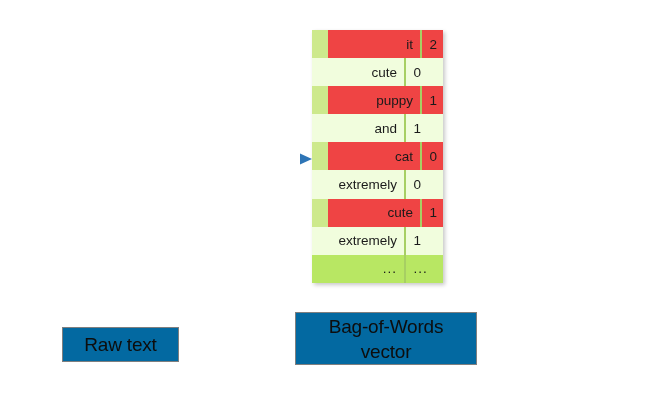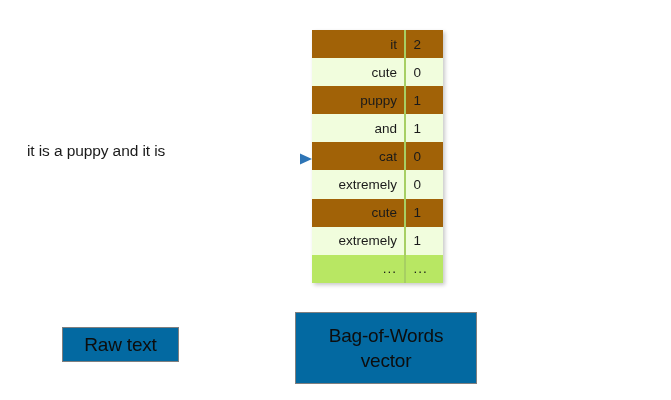--- a/index.html
+++ b/index.html
@@ -54,21 +54,21 @@
     border-collapse: collapse;
     box-shadow: 2px 2px 4px rgba(0,0,0,0.22);
     background: #cde98c;
   }
   #bow-table .row {
     display: flex;
     height: 28.1px;
     align-items: center;
     box-sizing: border-box;
   }
-  #bow-table .row.dark  { background: #a16207; }
+  #bow-table .row.dark  { background: #ef4444; margin-left: 16px; }
   #bow-table .row.light { background: #f1fddd; }
   #bow-table .row.last  { background: #b8e763; }
   #bow-table .cell-word {
     width: 92px;
     box-sizing: border-box;
     text-align: right;
     padding-right: 7px;
     font-size: 13.5px;
     color: #1a1a1a;
     white-space: nowrap;
@@ -109,31 +109,30 @@
   #caption-raw-text {
     left: 62px;
     top: 327px;
     width: 117px;
     height: 35px;
   }
   #caption-bow {
     left: 295px;
     top: 312px;
     width: 182px;
-    height: 72px;
+    height: 53px;
   }
   .caption-box .cap-line { display: block; }
 </style>
 </head>
 <body>
 
 <div id="canvas">
 
   <div id="raw-sentence">
-    <span class="line">it is a puppy and it is</span>
   </div>
 
   <svg id="arrow" viewBox="0 0 86 22" width="86" height="22" aria-hidden="true">
     <defs>
       <linearGradient id="arrowGrad" x1="0" y1="0" x2="1" y2="0">
         <stop offset="0%" stop-color="#5b9bd5"></stop>
         <stop offset="55%" stop-color="#2e75b6"></stop>
         <stop offset="100%" stop-color="#1f5c96"></stop>
       </linearGradient>
     </defs>

